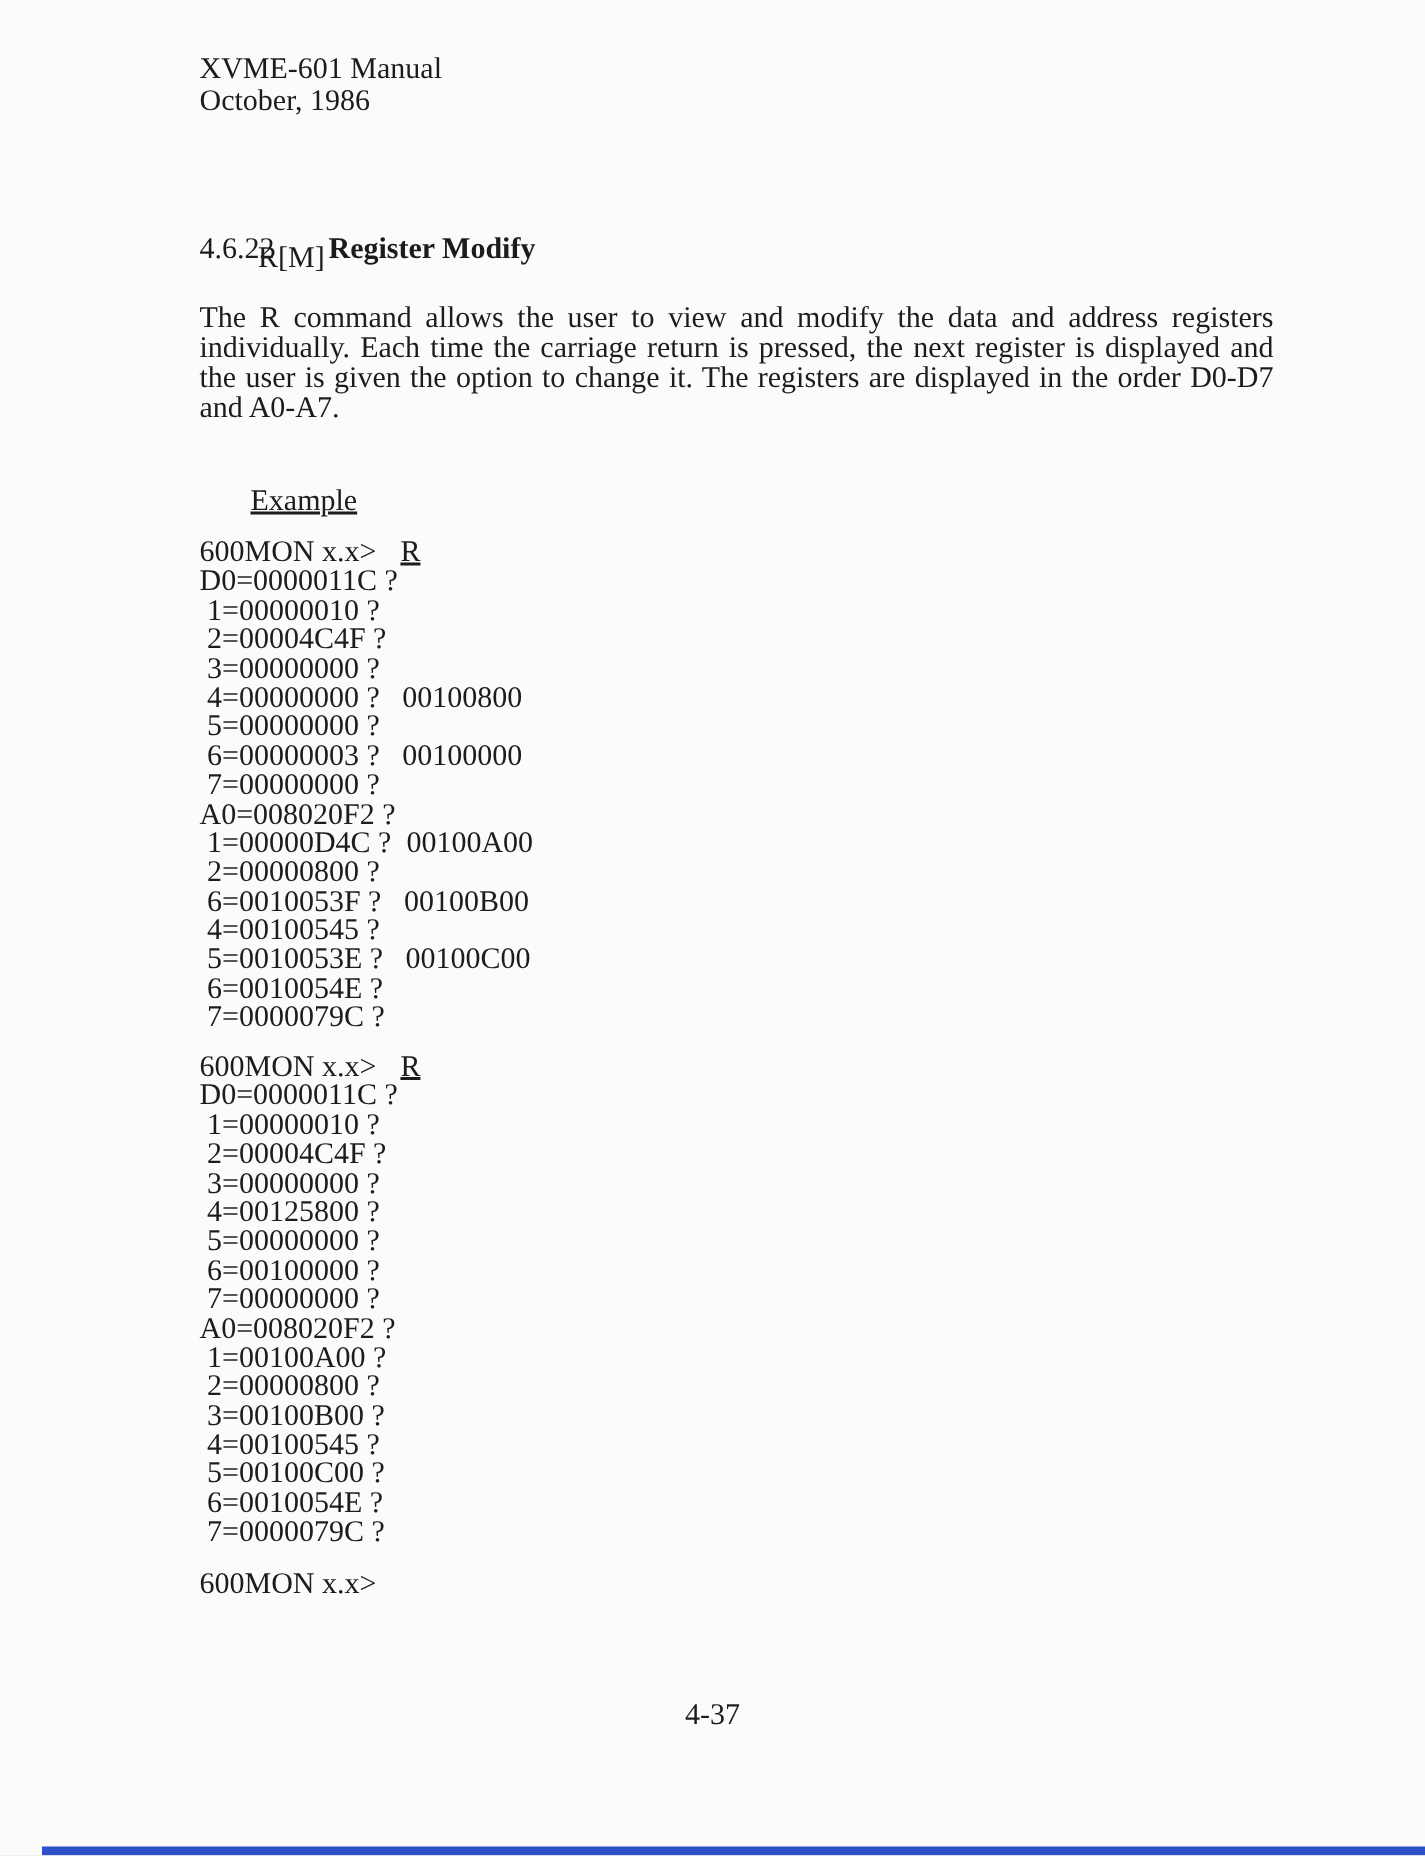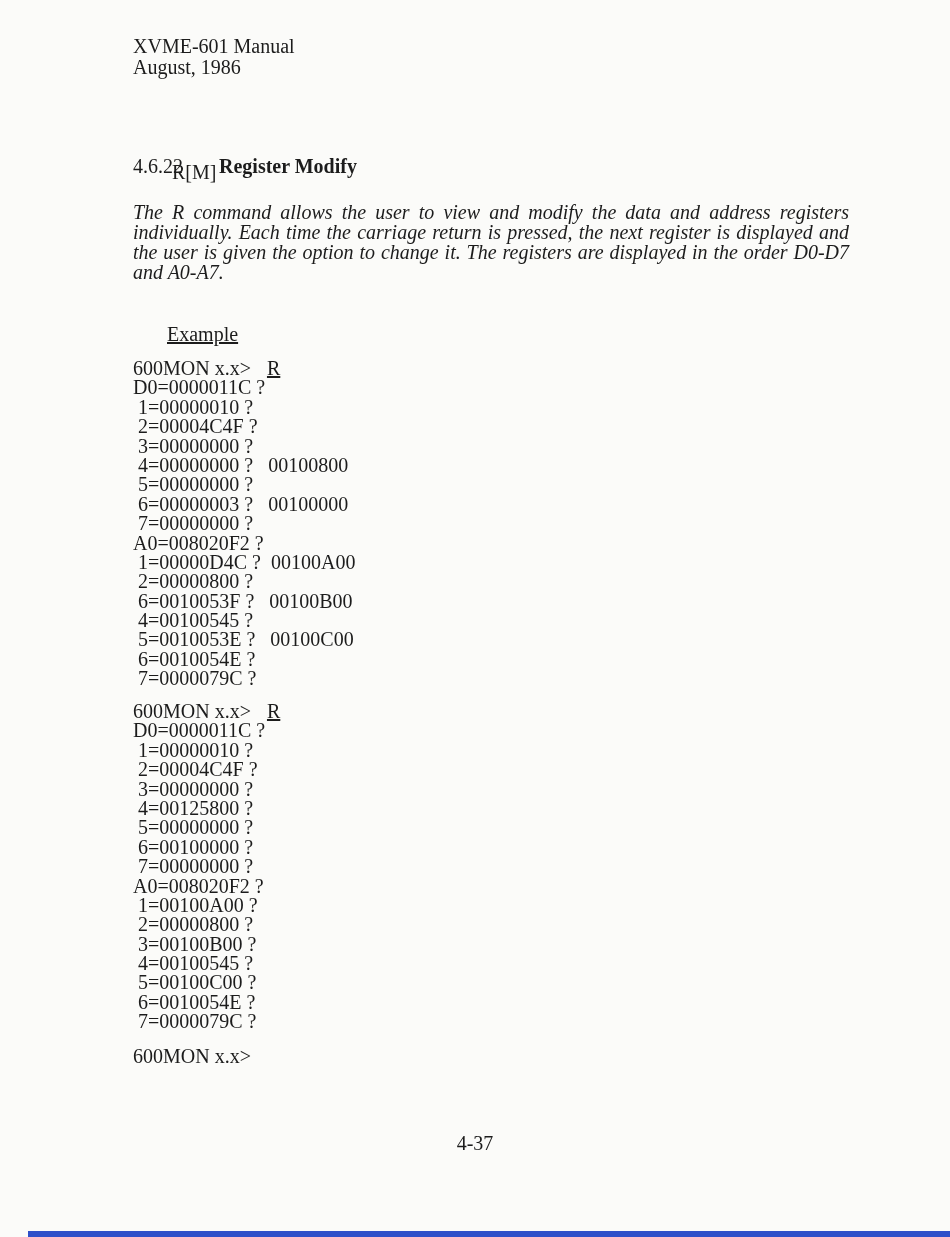--- a/index.html
+++ b/index.html
@@ -40,21 +40,20 @@
     top: 161px;
     left: 172px;
   }
   .body-paragraph {
     top: 202px;
     left: 133px;
     width: 716px;
     margin: 0;
     text-align: justify;
     line-height: 20px;
-    font-style: italic;
   }
   .example-label {
     top: 323px;
     left: 133px;
     text-decoration: underline;
     margin-left: 34px;
   }
   .example-block1 { top: 359px; left: 133px; }
   .example-block2 { top: 702px; left: 133px; }
   .ex-line {
@@ -85,21 +84,21 @@
     background: #2e50c9;
   }
 </style>
 </head>
 <body>
 
 <div class="page">
 
   <div class="abs header">
     <div>XVME-601 Manual</div>
-    <div>August, 1986</div>
+    <div>October, 1986</div>
   </div>
 
   <div class="abs section-heading">
     <span class="section-number">4.6.22</span><span class="section-title">Register Modify</span>
   </div>
 
   <div class="abs syntax">R[M]</div>
 
   <p class="abs body-paragraph">The R command allows the user to view and modify the data and address registers individually.  Each time the carriage return is pressed, the next register is displayed and the user is given the option to change it.  The registers are displayed in the order D0-D7 and A0-A7.</p>
 

